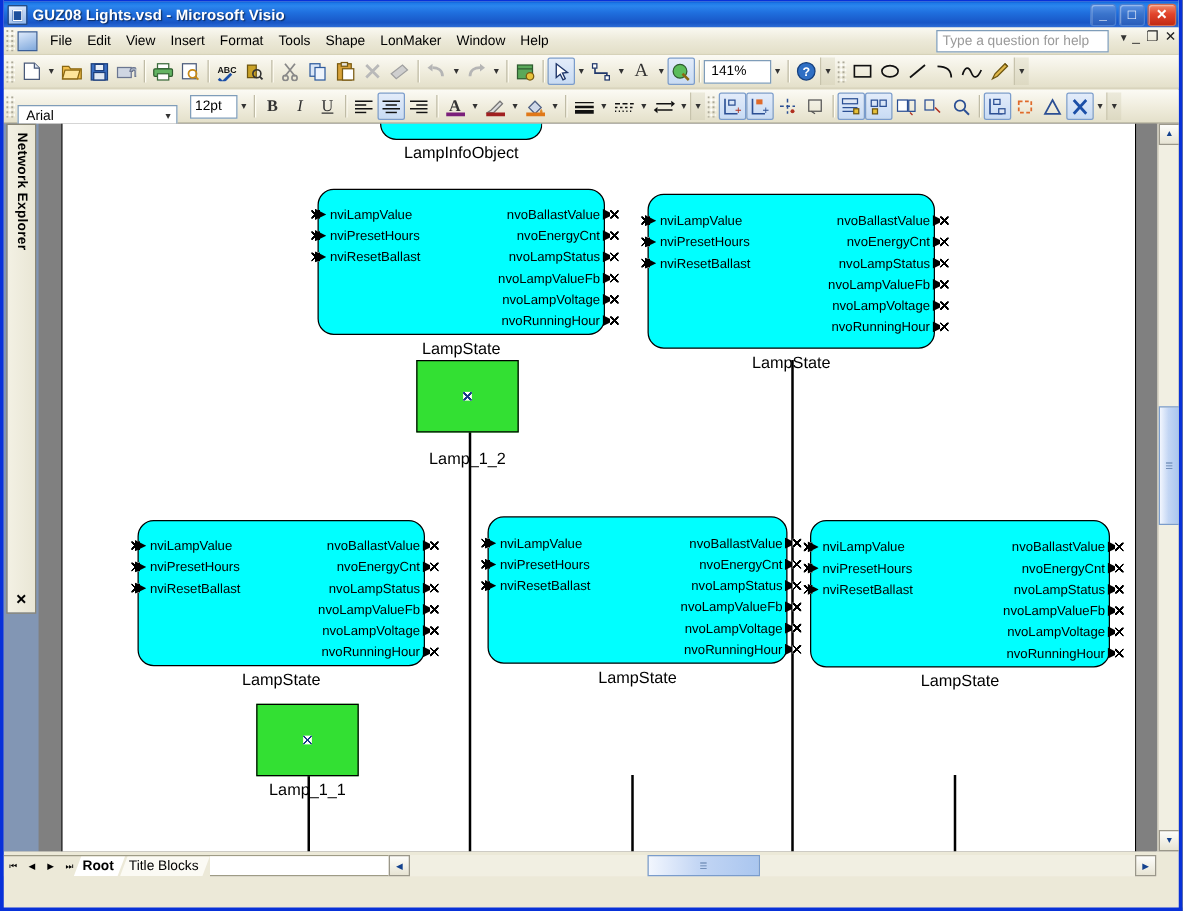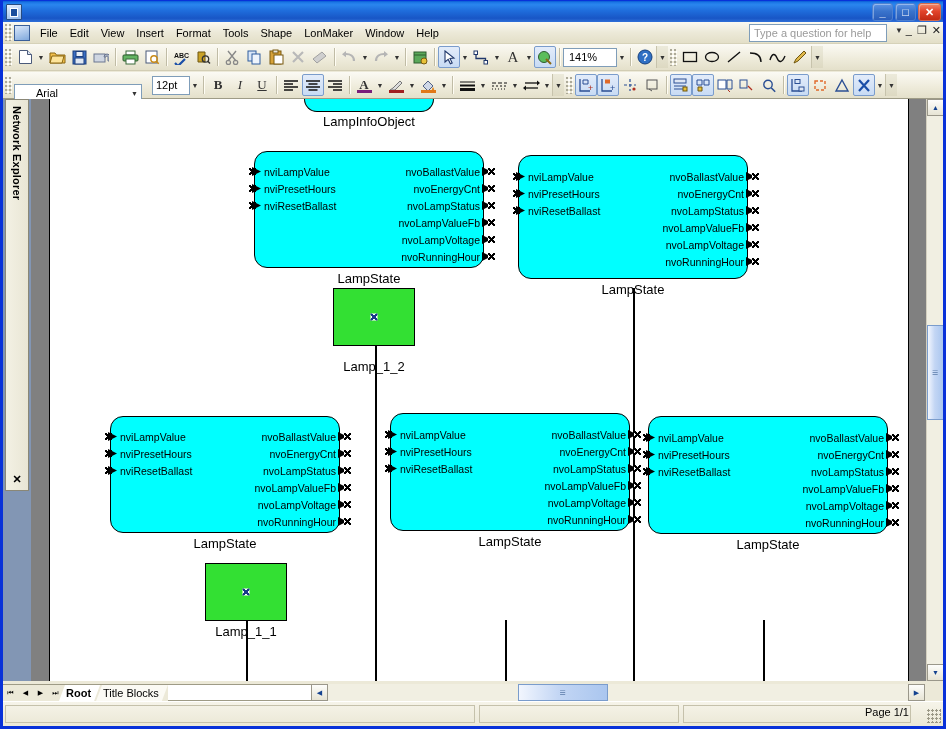--- a/index.html
+++ b/index.html
@@ -95,21 +95,21 @@
     flex: none; font-size: 13px; color: #333; border: 1px solid transparent; border-radius: 2px;
     position: relative;
   }
   .tb-ico.framed { border: 1px solid #7a9ccc; background: linear-gradient(180deg,#e3ecfa,#c8dbf4); }
   .tb-caret { width: 10px; height: 22px; display: flex; align-items: center; justify-content: center;
     font-size: 7px; color: #333; flex: none; }
   .tb-overflow { width: 12px; height: 22px; flex: none; display: flex; flex-direction: column;
     align-items: center; justify-content: center; font-size: 7px; color: #333;
     background: linear-gradient(180deg,#eceadb,#ddd9c2); border-left: 1px solid #c7c3ac; }
   .fontbox { width: 128px; height: 19px; background: #fff; border: 1px solid #7f9db9;
-    display: flex; align-items: center; padding-left: 21px; font-size: 11px; color: #000; flex: none; margin-top: 16px; }
+    display: flex; align-items: center; padding-left: 6px; font-size: 11px; color: #000; flex: none; margin-top: 16px; }
   .fontbox .caret { margin-left: auto; margin-right: 3px; font-size: 7px; color: #333; }
   .sizebox { width: 38px; height: 19px; background: #fff; border: 1px solid #7f9db9;
     display: flex; align-items: center; padding-left: 3px; font-size: 11px; flex: none; }
   .zoombox { width: 54px; height: 19px; background: #fff; border: 1px solid #7f9db9;
     display: flex; align-items: center; padding-left: 5px; font-size: 11px; flex: none; }
   .underbar { position: absolute; left: 3px; bottom: 2px; width: 15px; height: 3px; }
 
   
   #mainarea {
     position: absolute; left: 0; top: 99px; width: 940px; height: 582px;
@@ -252,20 +252,21 @@
     background-image: radial-gradient(circle at 1.5px 1.5px,#9b9886 0 1.4px,transparent 1.4px);
     background-size: 4px 4px; }
 </style>
 </head>
 <body>
 
 <div id="app">
 
   <div id="titlebar">
     <div class="tb-icon"></div>
+    <div class="tb-title">GUZ08 Lights.vsd - Microsoft Visio</div>
     <div class="tb-btns">
       <div class="tb-btn">_</div>
       <div class="tb-btn">□</div>
       <div class="tb-btn close">✕</div>
     </div>
   </div>
 
   <div id="menubar">
     <div class="grip"></div>
     <div class="menu-appicon"></div>
@@ -913,21 +914,14 @@
     <div class="tab inactive">Title Blocks</div>
     <div class="tabsep"></div>
   </div>
 
   <div id="hscroll">
     <div class="sb-btn" style="left:0; top:0;">◀</div>
     <div class="sb-thumb" style="left:207px; top:0; width:90px; height:17px;">☰</div>
     <div class="sb-btn" style="right:0; top:0;">▶</div>
   </div>
 
-  <div id="statusbar">
-    <div class="status-cell" style="width:470px;"></div>
-    <div class="status-cell" style="width:200px;"></div>
-    <div class="status-cell" style="width:228px;"></div>
-    <div id="status-page">Page 1/1</div>
-    <div id="grip-corner"></div>
-  </div>
 
 </div>
 
 </body></html>

